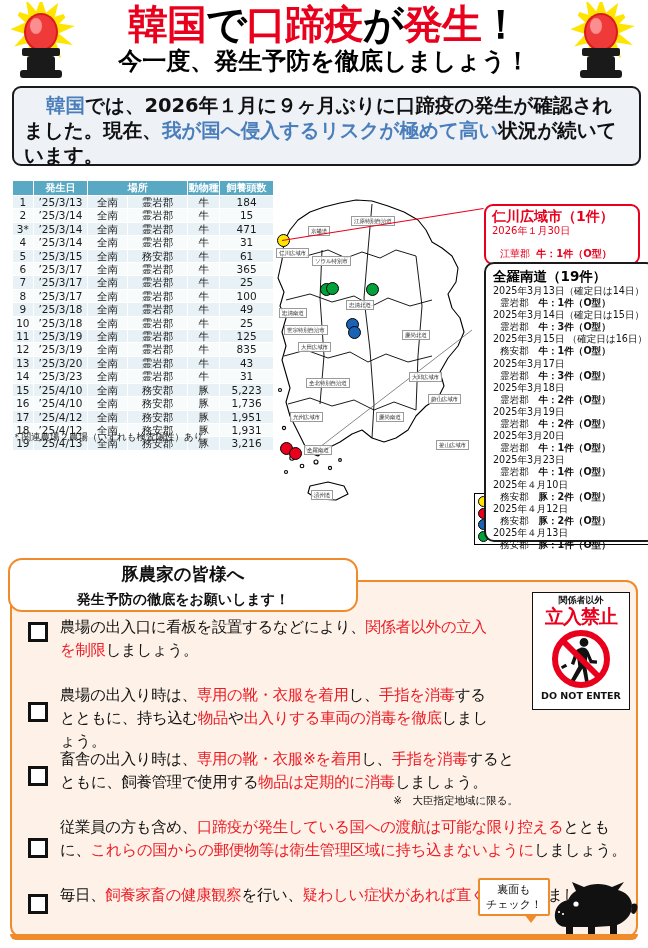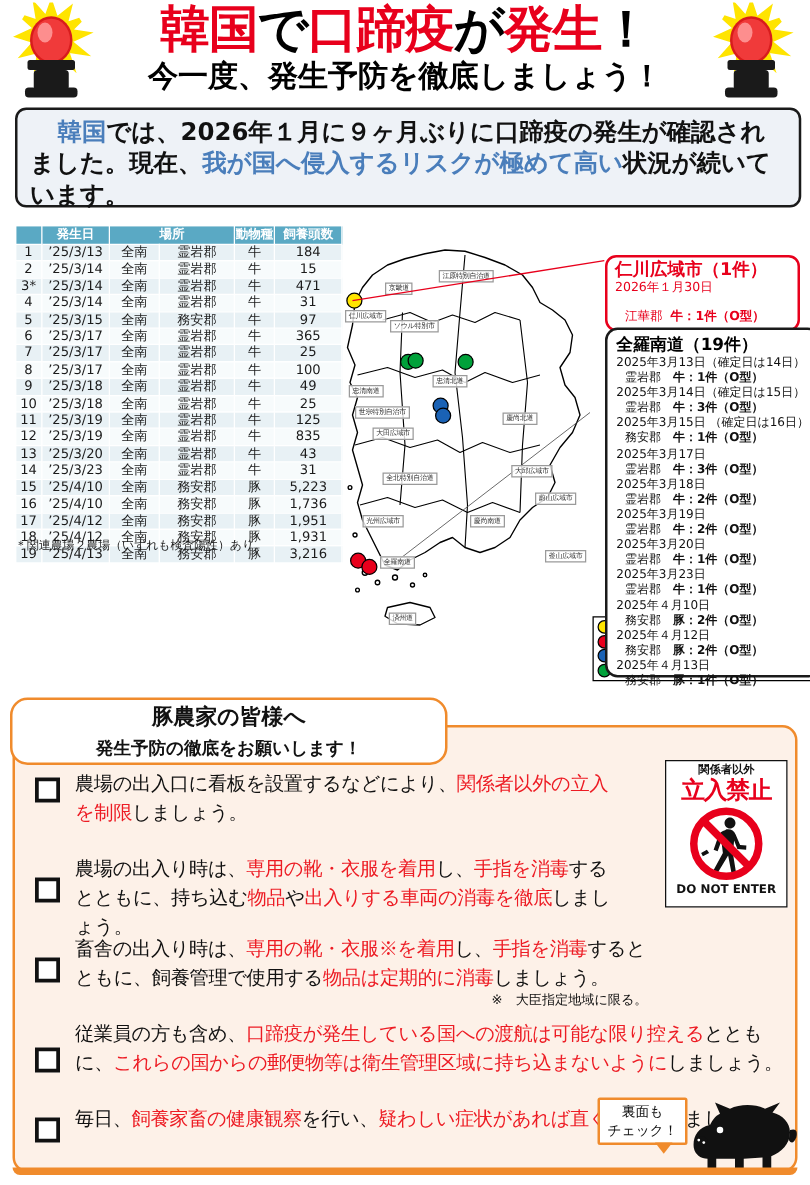--- a/index.html
+++ b/index.html
@@ -118,27 +118,27 @@
     box-sizing:border-box;text-align:center;padding-top:2px;
   }
   .bottom-head .l1{font-size:17.5px;font-weight:bold;line-height:24px;color:#111;}
   .bottom-head .l2{font-size:14px;font-weight:bold;line-height:26px;color:#111;}
 
   .check-item{position:absolute;display:flex;align-items:flex-start;}
   .cbox{
     width:20px;height:20px;border:3.5px solid #111;background:#fff;
     flex:none;box-sizing:border-box;
   }
-  .ctext{font-size:15.4px;line-height:23px;color:#ed1c24;letter-spacing:-0.3px;font-family:Liberation Serif, serif;}
+  .ctext{font-size:15.4px;line-height:23px;color:#ed1c24;letter-spacing:-0.3px;}
   .ctext .k{color:#111;}
   .note-small{font-size:10.5px;color:#111;line-height:13px;text-align:right;}
 
   
   .sign{
-    position:absolute;left:532px;top:608px;width:98px;height:118px;
+    position:absolute;left:532px;top:592px;width:98px;height:118px;
     border:1px solid #111;background:#fff;box-sizing:border-box;
     text-align:center;padding-top:2px;
   }
   .sign .s1{font-size:9px;font-weight:bold;line-height:11px;color:#111;}
   .sign .s2{font-size:19px;font-weight:bold;line-height:21px;color:#e8001c;letter-spacing:-1px;}
   .sign .s3{font-size:9.5px;font-weight:bold;line-height:12px;color:#111;letter-spacing:0px;}
   .sign .pic{position:relative;width:74px;height:62px;margin:1px auto 0 auto;}
 
   
   .bubble{
@@ -240,21 +240,21 @@
             <td class="c-city">霊岩郡</td>
             <td class="c-animal">牛</td>
             <td class="c-head">31</td>
           </tr>
           <tr>
             <td class="c-no">5</td>
             <td class="c-date">’25/3/15</td>
             <td class="c-pref">全南</td>
             <td class="c-city">務安郡</td>
             <td class="c-animal">牛</td>
-            <td class="c-head">97</td>
+            <td class="c-head">61</td>
           </tr>
           <tr>
             <td class="c-no">6</td>
             <td class="c-date">’25/3/17</td>
             <td class="c-pref">全南</td>
             <td class="c-city">霊岩郡</td>
             <td class="c-animal">牛</td>
             <td class="c-head">365</td>
           </tr>
           <tr>

